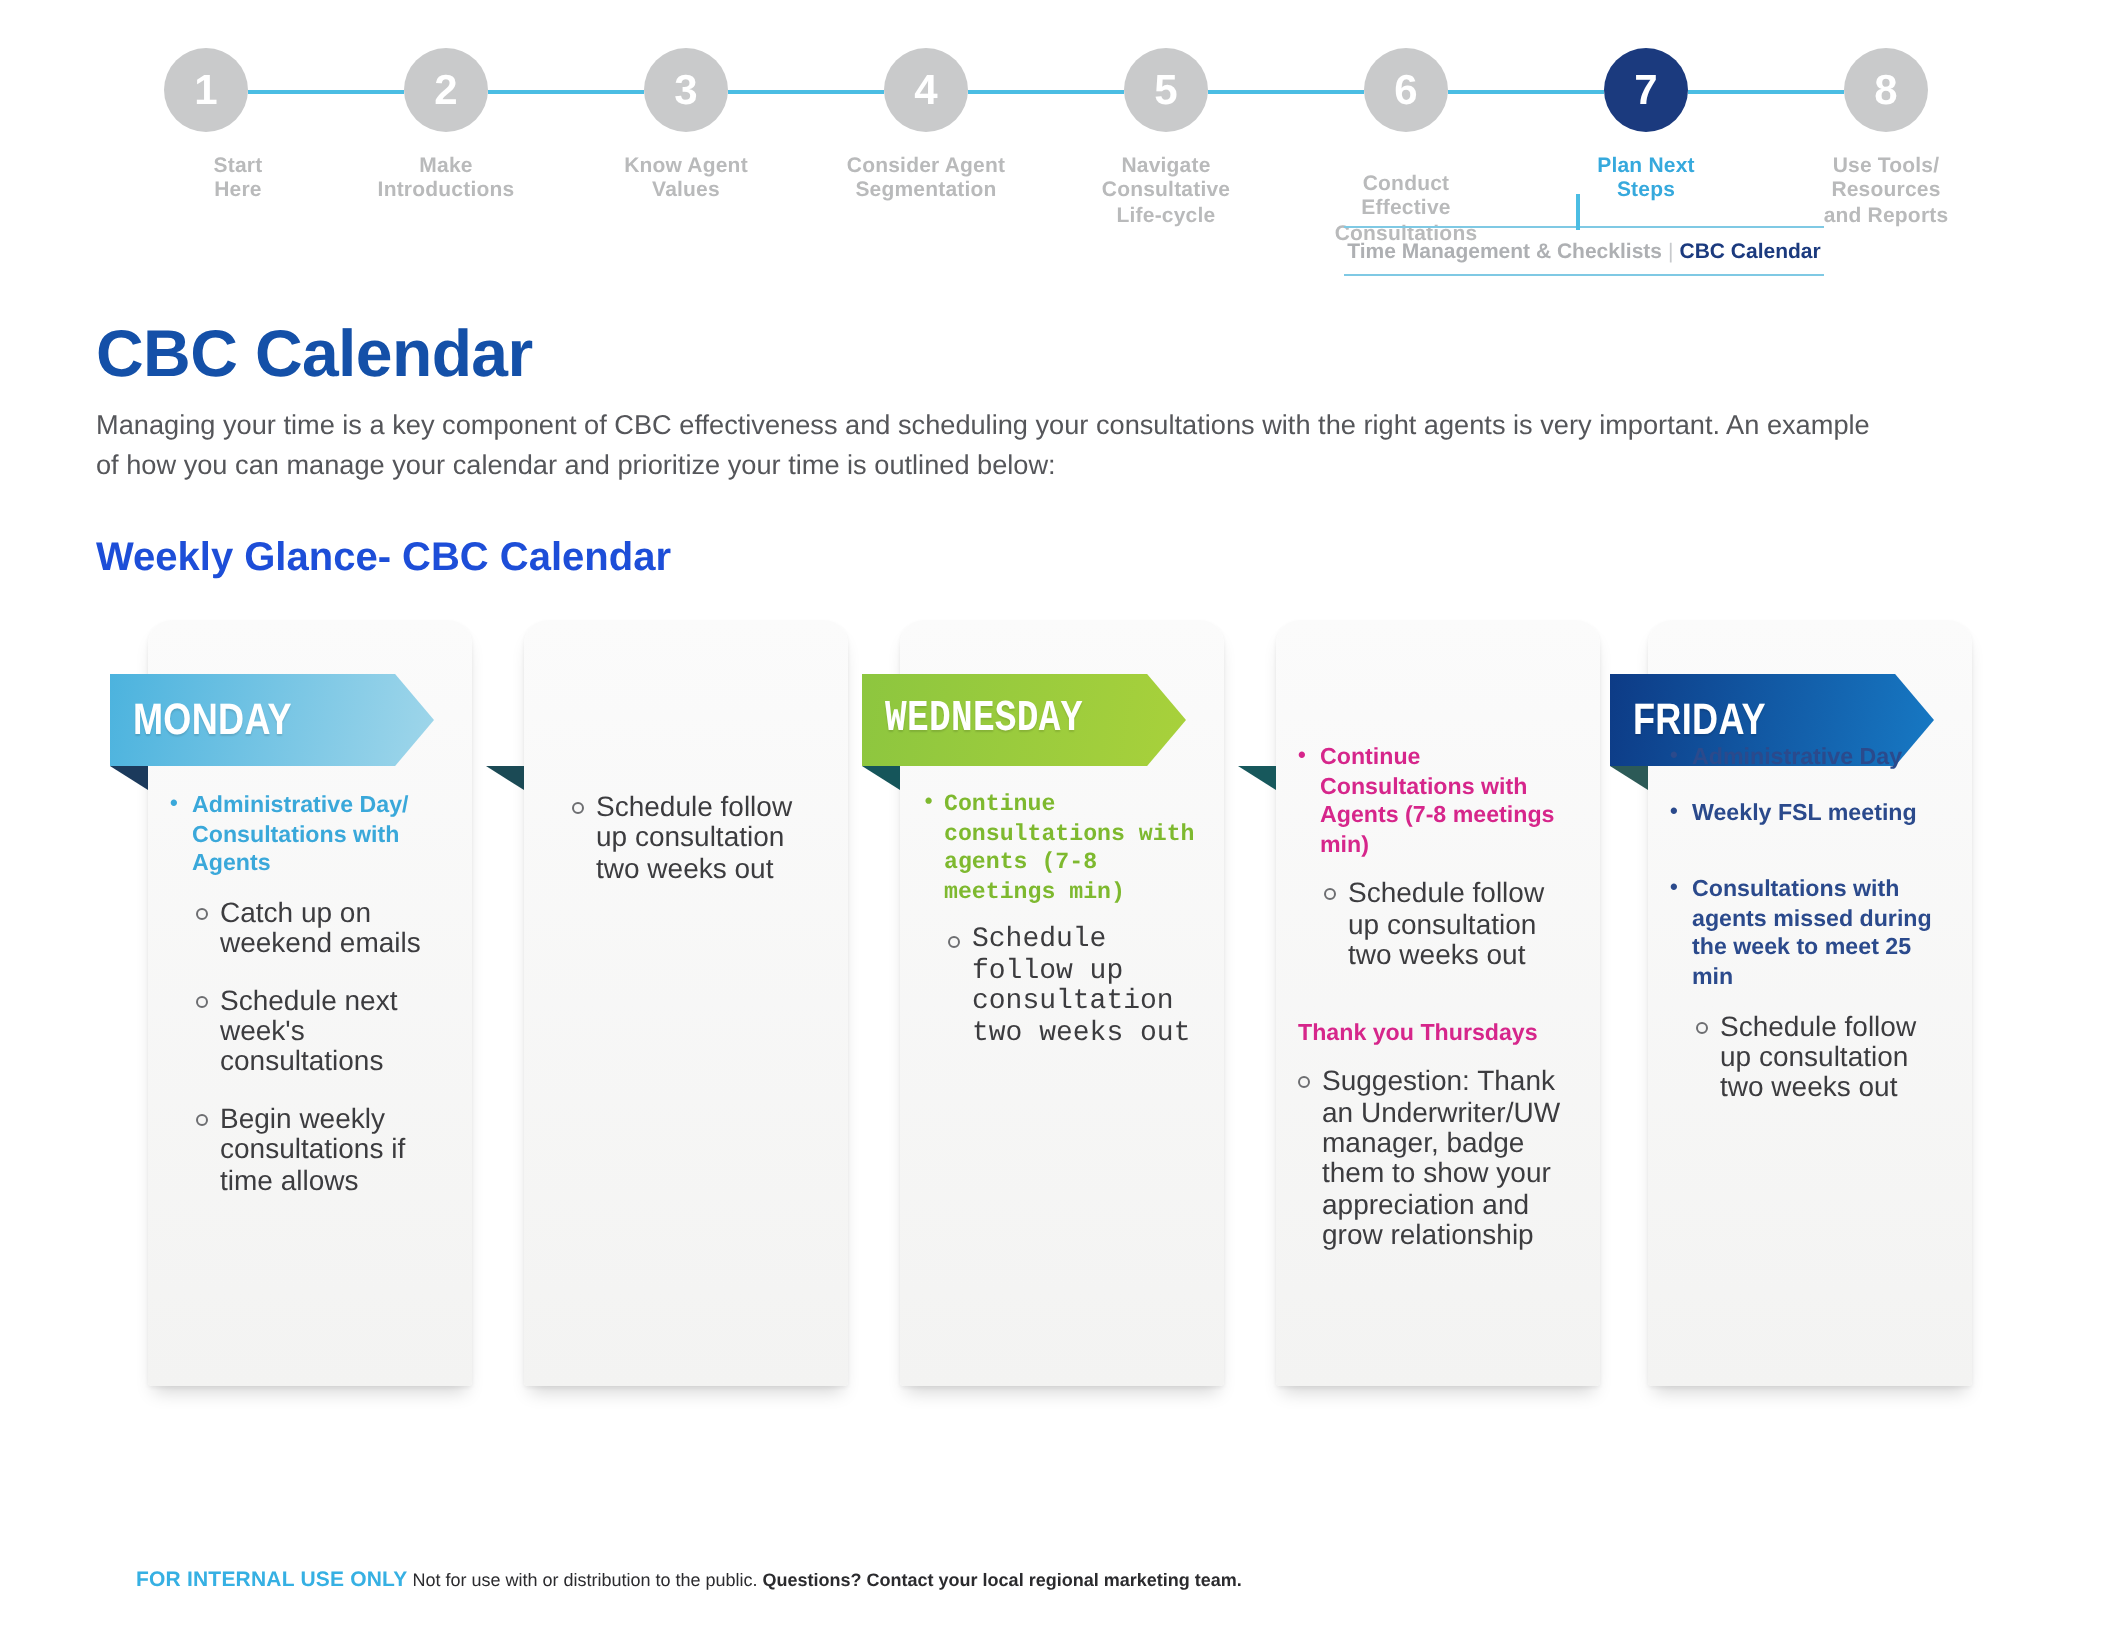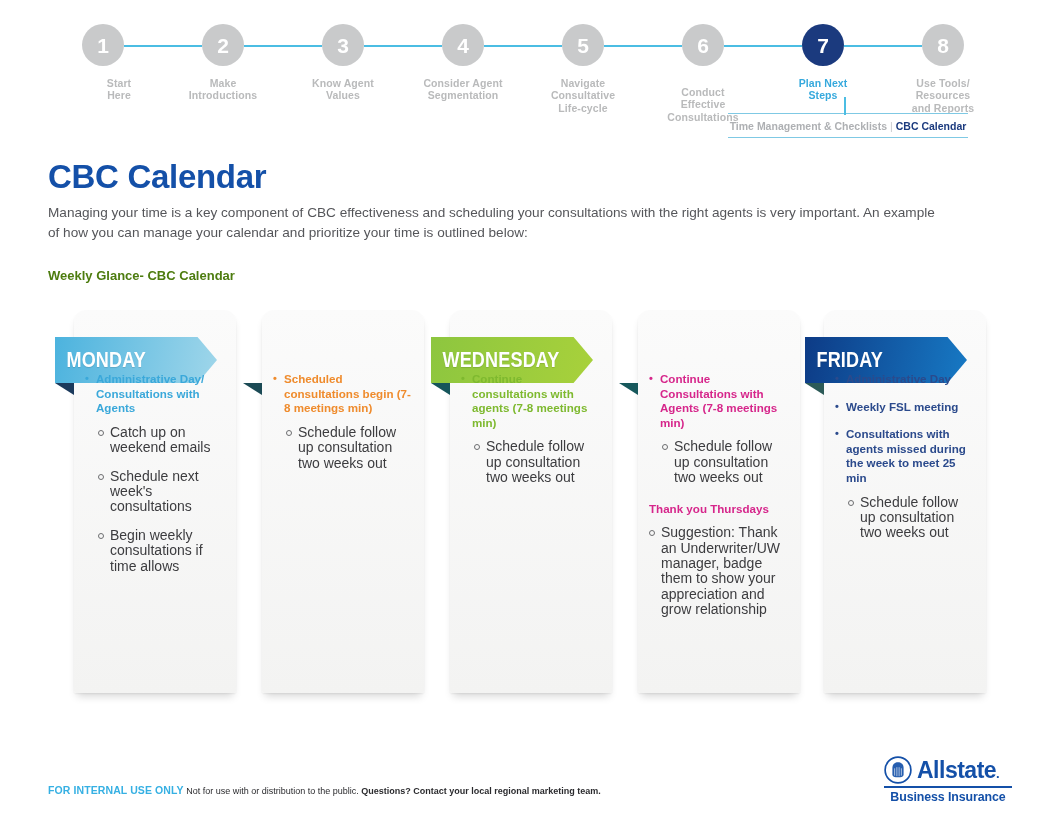--- a/index.html
+++ b/index.html
@@ -30,42 +30,42 @@
   }
   .step:last-child .connector { display: none; }
   .step-label {
     margin-top: 11px; text-align: center;
     font-size: 10.5px; line-height: 12.4px; font-weight: bold;
     color: #b9babb; letter-spacing: .1px;
   }
   .step.active .step-label { color: #36a9dd; }
 
   
-  .subcrumb { position: absolute; left: 728px; top: 113px; width: 240px; }
+  .subcrumb { position: absolute; left: 672px; top: 113px; width: 240px; }
   .subcrumb .tick { position: absolute; left: 116px; top: -16px; width: 2px; height: 18px; background: #4bbde3; }
   .subcrumb .rule { height: 1px; background: #7fc9e4; width: 100%; }
   .subcrumb .crumb-text {
     padding: 6px 0 5px; text-align: center;
     font-size: 10.5px; color: #aeb0b3; font-weight: bold; white-space: nowrap;
   }
   .subcrumb .crumb-text .sep { color: #c7c9cc; margin: 0 3px; font-weight: normal; }
   .subcrumb .crumb-text .cur { color: #1b3a7e; }
 
   
   .title {
     position: absolute; left: 48px; top: 158px;
     font-size: 33px; font-weight: bold; color: #1450a8; letter-spacing: -0.3px;
   }
   .intro {
     position: absolute; left: 48px; top: 203px; width: 900px;
     font-size: 13.6px; line-height: 20px; color: #55565a;
   }
   .section-head {
     position: absolute; left: 48px; top: 268px;
-    font-size: 13px; font-weight: bold; color: #4d7c0f;
+    font-size: 20px; font-weight: bold; color: #1d4ed8;
   }
 
   
   .cards { position: absolute; left: 0; top: 310px; width: 1056px; }
   .card {
     position: absolute; top: 0; width: 162px;
     background: linear-gradient(180deg, #fbfbfb 0%, #f3f3f2 100%);
     border-radius: 12px 12px 2px 2px;
     box-shadow: 0 6px 9px -3px rgba(0,0,0,.17), 0 1px 2px rgba(0,0,0,.06);
   }
@@ -92,21 +92,21 @@
   .ribbon-fold {
     position: absolute; left: 0; top: 46px;
     width: 0; height: 0;
     border-left: 19px solid transparent;
     border-top: 12px solid #164a55;
   }
 
   .card-body { padding: 62px 13px 22px 11px; }
   ul.lvl1 { list-style: none; }
   ul.lvl1 > li { position: relative; padding-left: 11px; margin-bottom: 13px; }
-  ul.lvl1 > li:last-child { margin-bottom: 0; }
+  ul.lvl1 > li:last-child { margin-bottom: 0; margin-top: 24px; }
   ul.lvl1 > li > .t1 {
     font-size: 11.6px; line-height: 14.6px; font-weight: bold;
   }
   ul.lvl1 > li > .t1::before {
     content: "•"; position: absolute; left: 0; top: -1px; font-size: 11px;
   }
   .heading-nobullet {
     font-size: 11.6px; line-height: 14.6px; font-weight: bold;
     margin: 16px 0 8px 0;
   }
@@ -121,21 +121,21 @@
     width: 4px; height: 4px; border-radius: 50%;
     border: 1px solid #6d6e71;
   }
   .nested-l2 { margin-left: -2px; }
 
   
   .footer {
     position: absolute; left: 48px; top: 784px;
     font-size: 9px; color: #2b2b2e; line-height: 12px; white-space: nowrap;
   }
-  .footer .hl { color: #36b0e3; font-weight: bold; font-size: 10.5px; letter-spacing: .1px; }
+  .footer .hl { color: #36b0e3; font-weight: bold; font-size: 10.5px; letter-spacing: .1px; margin-left: 20px; }
   .footer .q { font-weight: bold; }
 
   .logo { position: absolute; left: 884px; top: 756px; width: 128px; }
   .logo-top { display: flex; align-items: center; gap: 5px; }
   .logo-mark { width: 28px; height: 28px; flex: 0 0 28px; }
   .logo-word { font-size: 23px; font-weight: bold; color: #1450a8; letter-spacing: -0.5px; line-height: 1; }
   .logo-word .dot { font-size: 13px; }
   .logo-rule { height: 1.5px; background: #1450a8; margin: 2px 0 2px 0; }
   .logo-sub { font-size: 12.4px; font-weight: bold; color: #1450a8; text-align: center; letter-spacing: -0.1px; }
 </style>
@@ -233,29 +233,28 @@
           </ul>
         </div>
       </div>
       <div class="card c1" style="height: 383px;">
         <div class="ribbon-wrap">
           <div class="ribbon-fold" style="border-top-color:#1b4a55"></div>
         </div>
         <div class="card-body">
           <ul class="lvl1">
             <li>
-              <div class="t1" style="color:#ef8b2c">Scheduled consultations begin (7-8 meetings min)</div>
               <ul class="lvl2">
                 <li>Schedule follow up consultation two weeks out</li>
               </ul>
             </li>
           </ul>
         </div>
       </div>
-      <div class="card c2" style="height: 383px;">
+      <div class="card c2" style="height: 383px; font-family: Liberation Mono, monospace;">
         <div class="ribbon-wrap">
           <div class="ribbon" style="background:linear-gradient(100deg,#8dc63f 0%,#a8d13b 100%)">
             <span class="ribbon-label">WEDNESDAY</span>
           </div>
           <div class="ribbon-fold" style="border-top-color:#15555a"></div>
         </div>
         <div class="card-body">
           <ul class="lvl1">
             <li>
               <div class="t1" style="color:#7eb92f">Continue consultations with agents (7-8 meetings min)</div>
@@ -310,28 +309,14 @@
             </li>
           </ul>
         </div>
       </div>
     </div>
 
   <div class="footer">
     <span class="hl">FOR INTERNAL USE ONLY</span><span> Not for use with or distribution to the public. </span><span class="q">Questions? Contact your local regional marketing team.</span>
   </div>
 
-  <div class="logo">
-    <div class="logo-top">
-      <span class="logo-mark">
-        <svg viewBox="0 0 100 100" width="28" height="28" aria-hidden="true">
-          <circle cx="50" cy="50" r="46" fill="none" stroke="#1450a8" stroke-width="6"></circle>
-          <path d="M50 22 C38 22 30 30 30 42 L30 66 C30 72 36 76 42 76 L58 76 C64 76 70 72 70 66 L70 42 C70 30 62 22 50 22 Z" fill="#1450a8" opacity="0.92"></path>
-          <path d="M38 44 L38 70 M46 40 L46 72 M54 40 L54 72 M62 44 L62 70" stroke="#ffffff" stroke-width="2.6" fill="none" opacity="0.85"></path>
-        </svg>
-      </span>
-      <span class="logo-word"><span>Allstate</span><span class="dot">.</span></span>
-    </div>
-    <div class="logo-rule"></div>
-    <div class="logo-sub">Business Insurance</div>
-  </div>
 
 </div>
 
 </body></html>

